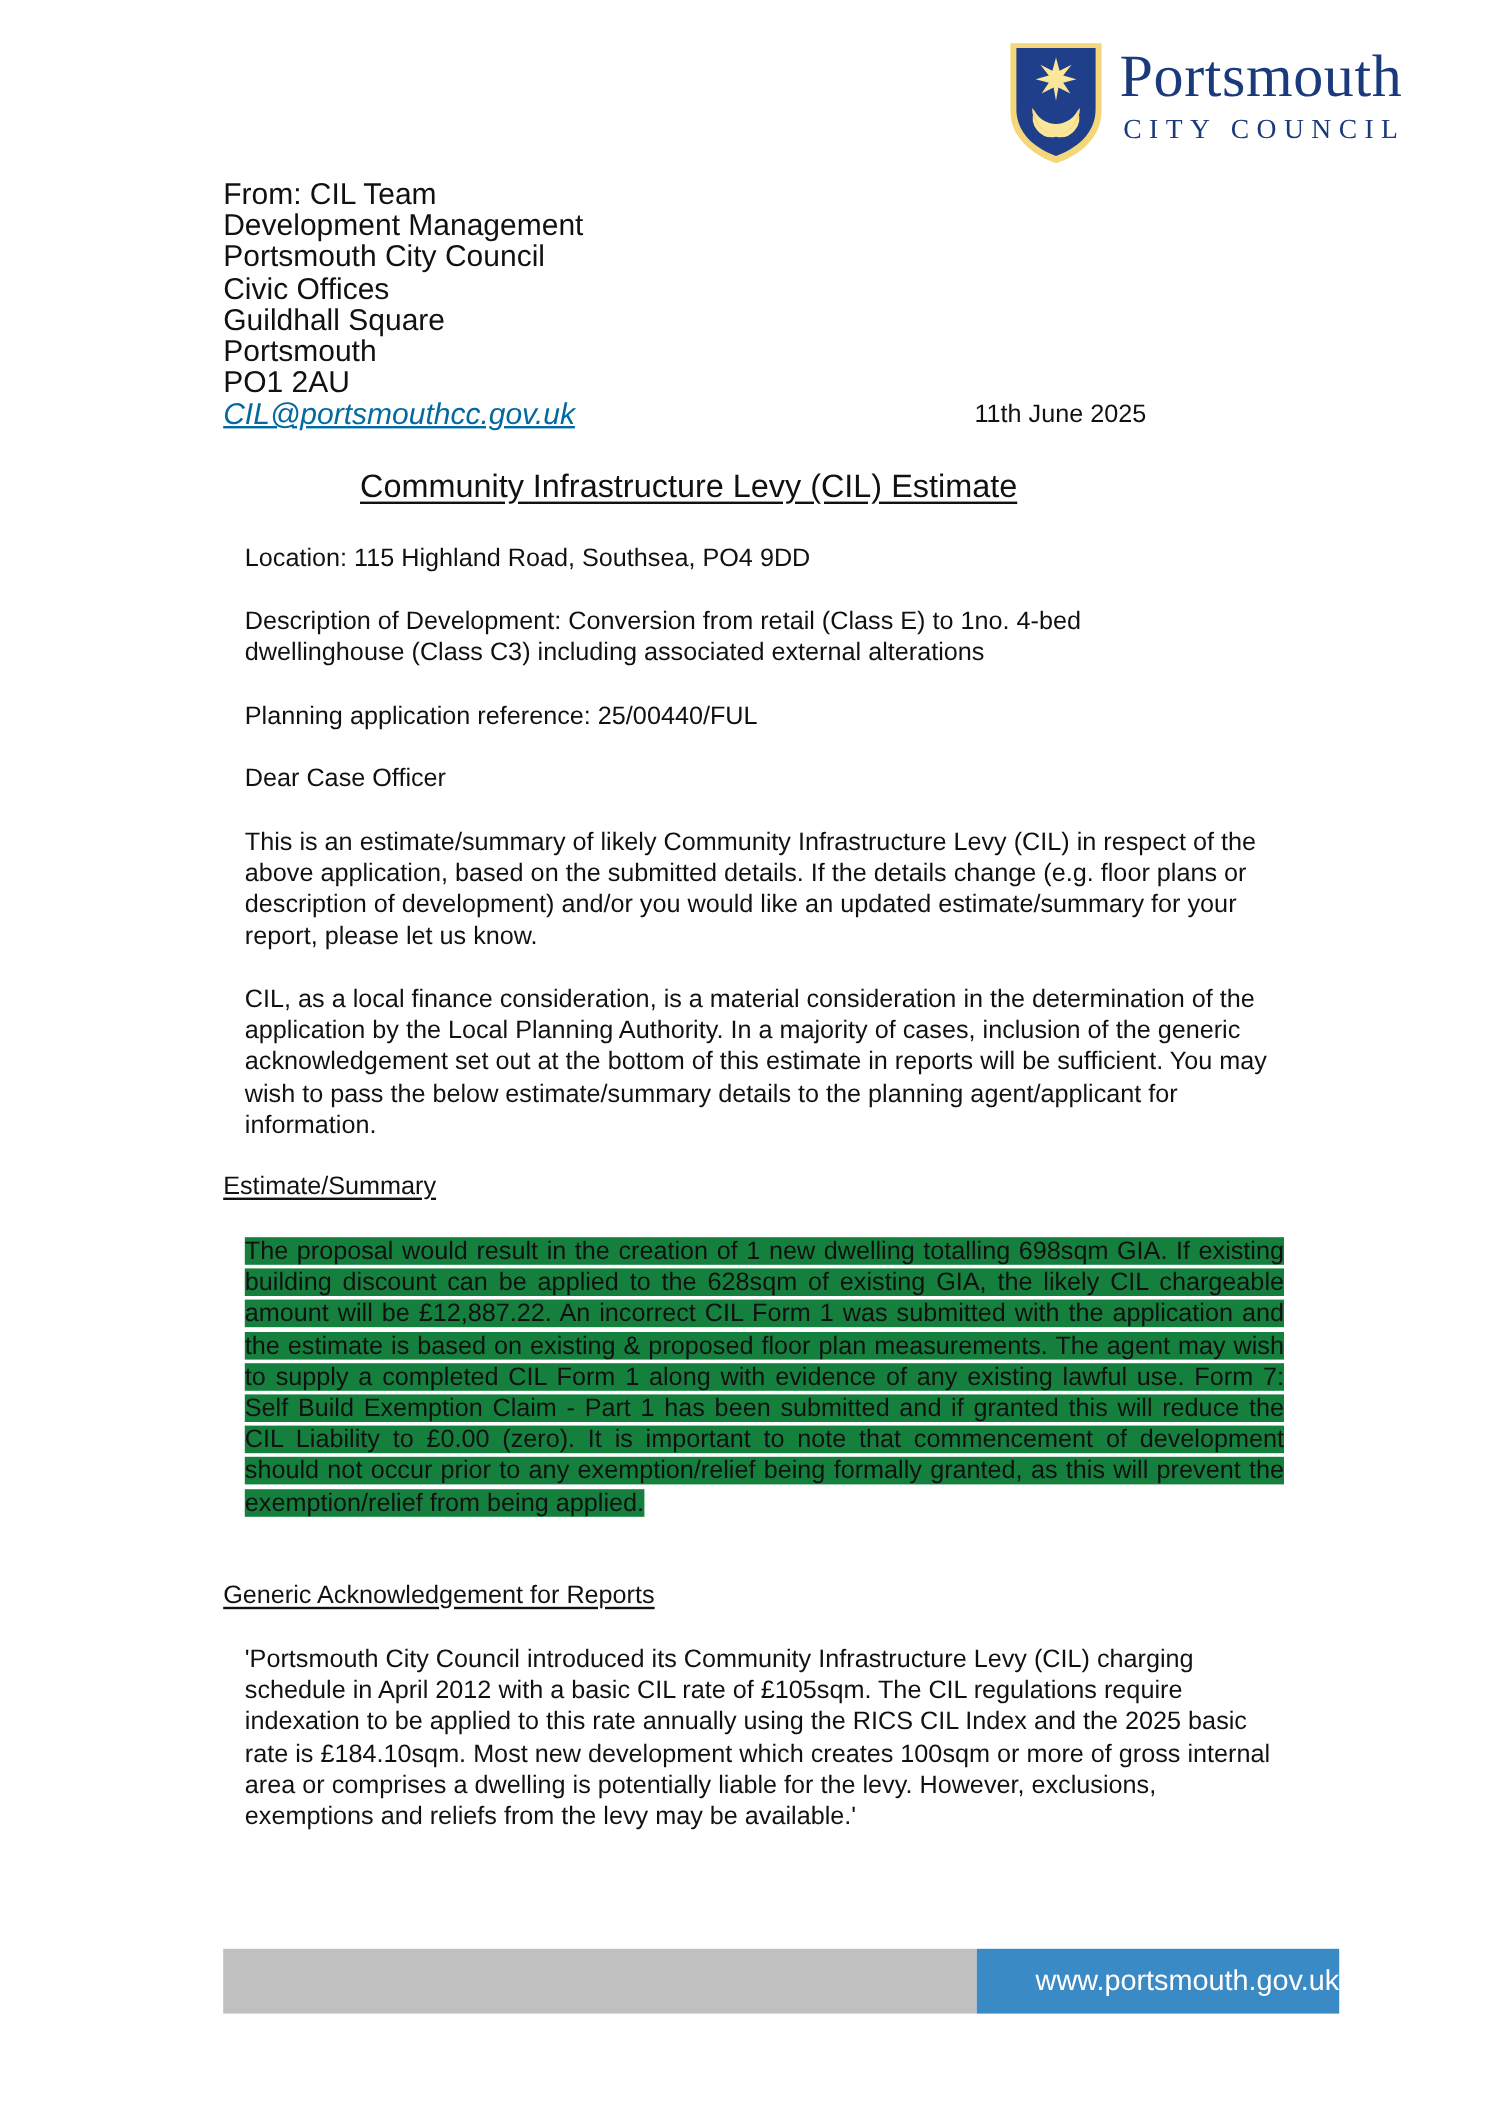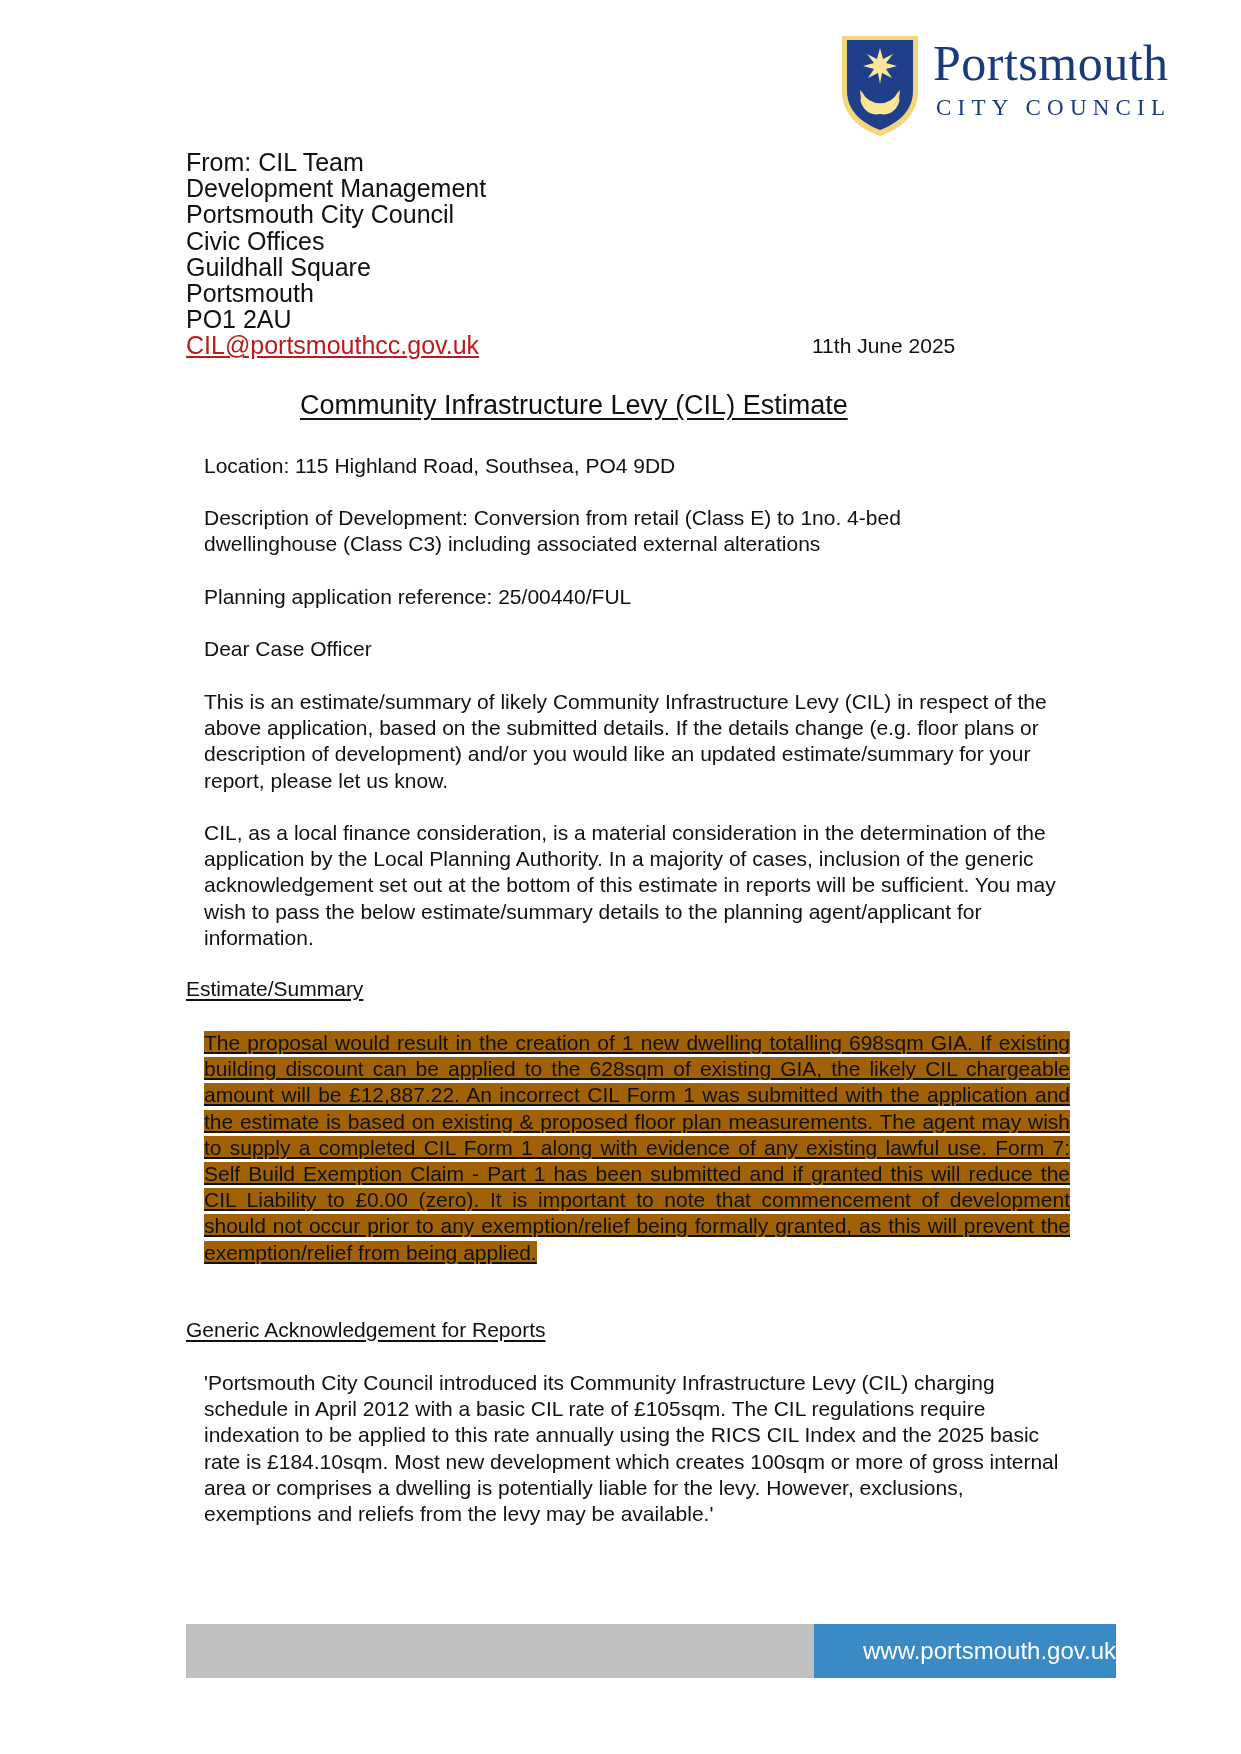--- a/index.html
+++ b/index.html
@@ -7,26 +7,26 @@
          font-family: "Liberation Sans", sans-serif; color: #111; }
   .abs { position: absolute; }
   .logo { left: 840px; top: 34px; width: 352px; height: 108px; }
   .logo-text-main { position: absolute; left: 93px; top: 4px; font-family: "Liberation Serif", serif;
                     font-size: 50px; color: #1a3a7c; letter-spacing: 0.5px; line-height: 1; }
   .logo-text-sub { position: absolute; left: 96px; top: 62px; font-family: "Liberation Serif", serif;
                    font-size: 23px; color: #1a3a7c; letter-spacing: 6.2px; line-height: 1; }
   .t { font-size: 21px; line-height: 26px; white-space: nowrap; }
   .sender { left: 186px; top: 149px; }
   .sender div { font-size: 25px; line-height: 26.2px; }
-  .email { color: #b91c1c; text-decoration: underline; cursor: pointer; }
+  .email { color: #0369a1; text-decoration: underline; cursor: pointer; font-style: italic; }
   .date { left: 812px; top: 333px; font-size: 21px; }
   .title { left: 300px; top: 392px; font-size: 27px; text-decoration: underline; text-underline-offset: 4px; }
   .para { left: 204px; width: 860px; font-size: 21px; line-height: 26.2px; }
   .heading-u { left: 186px; font-size: 21px; text-decoration: underline; text-underline-offset: 3px; }
-  .hl { background: #a16207; text-decoration: underline; }
+  .hl { background: #15803d; }
   .justify { text-align: justify; text-align-last: left; }
   .footer-gray { left: 186px; top: 1624px; width: 628px; height: 54px; background: #c0c0c0; }
   .footer-blue { left: 814px; top: 1624px; width: 302px; height: 54px; background: #3a8ac6;
                  color: #ffffff; font-size: 24px; display: flex; align-items: center; justify-content: flex-end; }
 </style>
 </head>
 <body>
 
 <div class="abs logo">
   <svg width="80" height="104" viewBox="0 0 80 104" style="position:absolute;left:0;top:0;">

